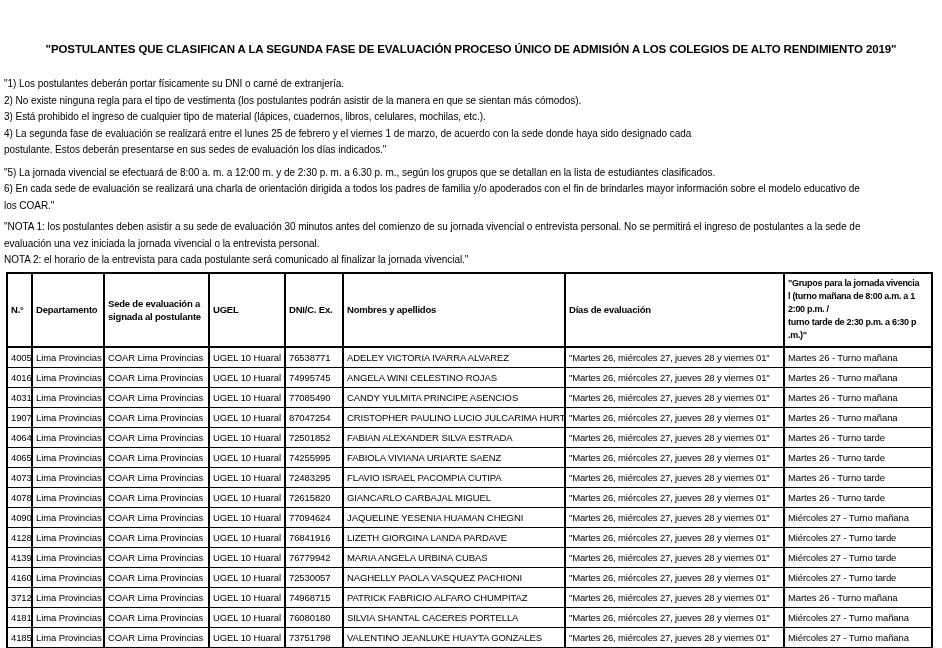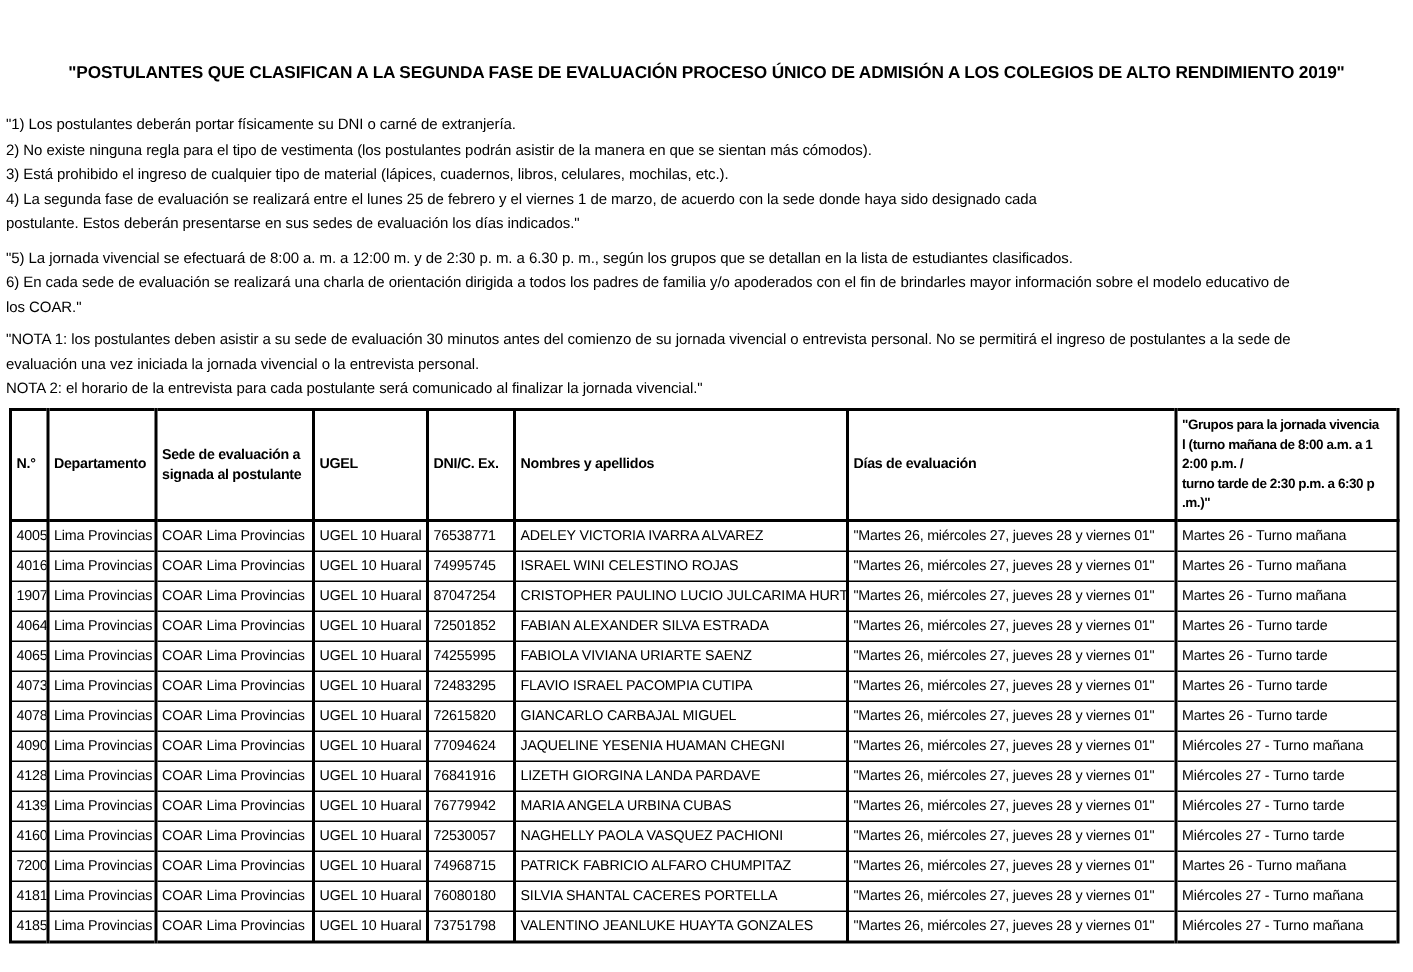--- a/index.html
+++ b/index.html
@@ -129,21 +129,31 @@
           <td class="col-5">ADELEY VICTORIA IVARRA ALVAREZ</td>
           <td class="col-6">"Martes 26, miércoles 27, jueves 28 y viernes 01"</td>
           <td class="col-7">Martes 26 - Turno mañana</td>
         </tr>
         <tr>
           <td class="col-0">4016</td>
           <td class="col-1">Lima Provincias</td>
           <td class="col-2">COAR Lima Provincias</td>
           <td class="col-3">UGEL 10 Huaral</td>
           <td class="col-4">74995745</td>
-          <td class="col-5">ISRAEL WINI CELESTINO ROJAS</td>
+          <td class="col-5">ANGELA WINI CELESTINO ROJAS</td>
+          <td class="col-6">"Martes 26, miércoles 27, jueves 28 y viernes 01"</td>
+          <td class="col-7">Martes 26 - Turno mañana</td>
+        </tr>
+        <tr>
+          <td class="col-0">4031</td>
+          <td class="col-1">Lima Provincias</td>
+          <td class="col-2">COAR Lima Provincias</td>
+          <td class="col-3">UGEL 10 Huaral</td>
+          <td class="col-4">77085490</td>
+          <td class="col-5">CANDY YULMITA PRINCIPE ASENCIOS</td>
           <td class="col-6">"Martes 26, miércoles 27, jueves 28 y viernes 01"</td>
           <td class="col-7">Martes 26 - Turno mañana</td>
         </tr>
         <tr>
           <td class="col-0">1907</td>
           <td class="col-1">Lima Provincias</td>
           <td class="col-2">COAR Lima Provincias</td>
           <td class="col-3">UGEL 10 Huaral</td>
           <td class="col-4">87047254</td>
           <td class="col-5">CRISTOPHER PAULINO LUCIO JULCARIMA HURTADO</td>
@@ -224,21 +234,21 @@
           <td class="col-0">4160</td>
           <td class="col-1">Lima Provincias</td>
           <td class="col-2">COAR Lima Provincias</td>
           <td class="col-3">UGEL 10 Huaral</td>
           <td class="col-4">72530057</td>
           <td class="col-5">NAGHELLY PAOLA VASQUEZ PACHIONI</td>
           <td class="col-6">"Martes 26, miércoles 27, jueves 28 y viernes 01"</td>
           <td class="col-7">Miércoles 27 - Turno tarde</td>
         </tr>
         <tr>
-          <td class="col-0">7200</td>
+          <td class="col-0">3712</td>
           <td class="col-1">Lima Provincias</td>
           <td class="col-2">COAR Lima Provincias</td>
           <td class="col-3">UGEL 10 Huaral</td>
           <td class="col-4">74968715</td>
           <td class="col-5">PATRICK FABRICIO ALFARO CHUMPITAZ</td>
           <td class="col-6">"Martes 26, miércoles 27, jueves 28 y viernes 01"</td>
           <td class="col-7">Martes 26 - Turno mañana</td>
         </tr>
         <tr>
           <td class="col-0">4181</td>

